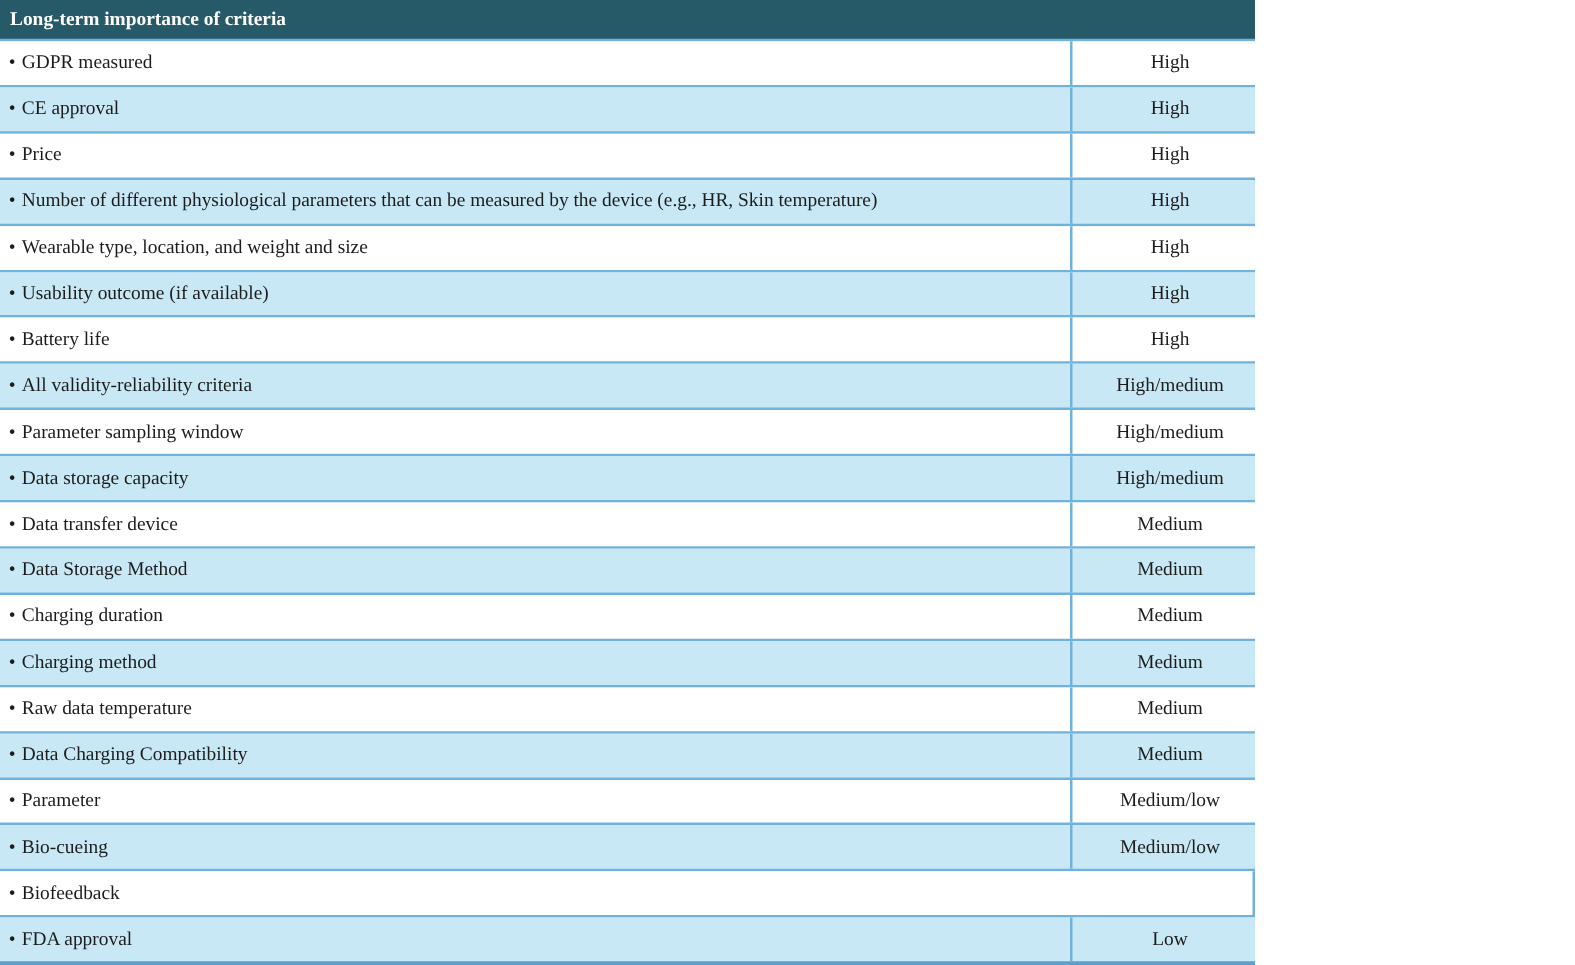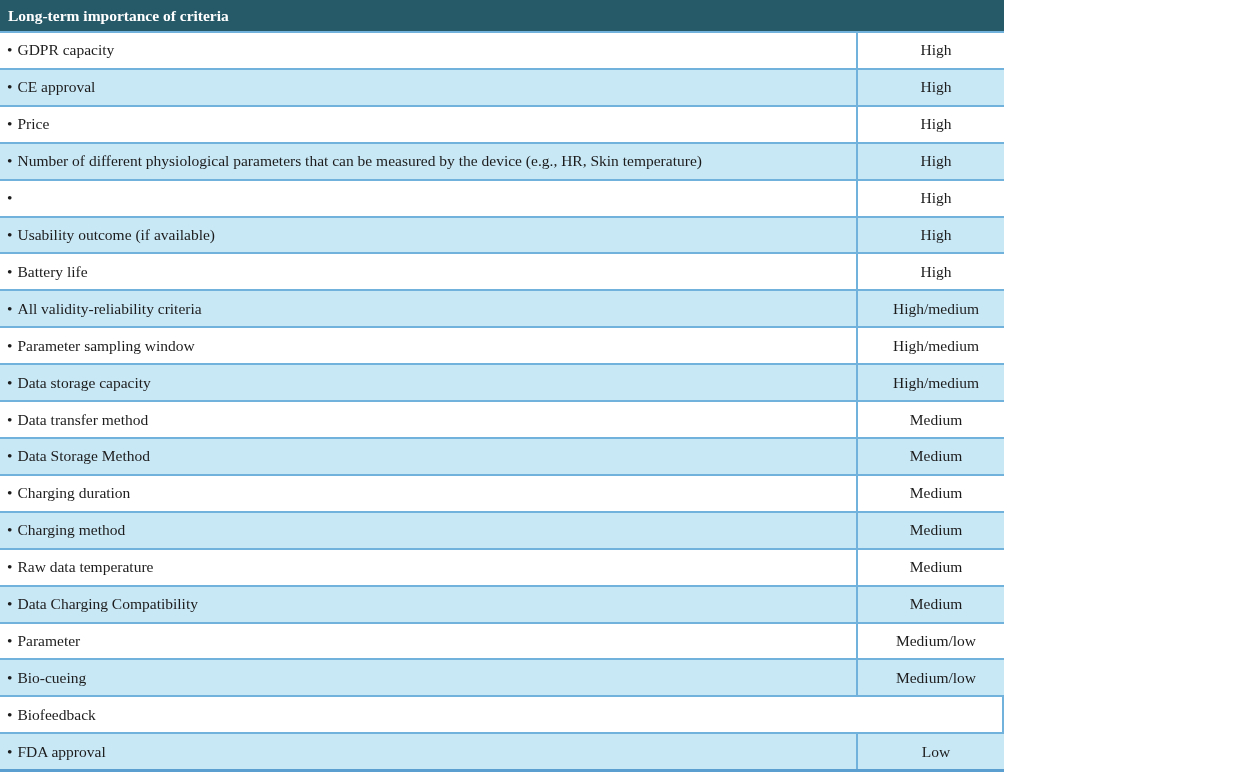--- a/index.html
+++ b/index.html
@@ -80,21 +80,21 @@
 <body>
 
 <div class="table">
   <div class="table-header">
     <span>Long-term importance of criteria</span>
   </div>
   <div class="rows">
   <div class="row">
     <div class="cell cell-criterion">
       <span class="bullet">•</span>
-      <span>GDPR capacity</span>
+      <span>GDPR measured</span>
     </div>
     <div class="cell cell-importance">
       <span>High</span>
     </div>
   </div>
 
   <div class="row alt">
     <div class="cell cell-criterion">
       <span class="bullet">•</span>
       <span>CE approval</span>
@@ -120,20 +120,21 @@
       <span>Number of different physiological parameters that can be measured by the device (e.g., HR, Skin temperature)</span>
     </div>
     <div class="cell cell-importance">
       <span>High</span>
     </div>
   </div>
 
   <div class="row">
     <div class="cell cell-criterion">
       <span class="bullet">•</span>
+      <span>Wearable type, location, and weight and size</span>
     </div>
     <div class="cell cell-importance">
       <span>High</span>
     </div>
   </div>
 
   <div class="row alt">
     <div class="cell cell-criterion">
       <span class="bullet">•</span>
       <span>Usability outcome (if available)</span>
@@ -179,21 +180,21 @@
       <span>Data storage capacity</span>
     </div>
     <div class="cell cell-importance">
       <span>High/medium</span>
     </div>
   </div>
 
   <div class="row">
     <div class="cell cell-criterion">
       <span class="bullet">•</span>
-      <span>Data transfer method</span>
+      <span>Data transfer device</span>
     </div>
     <div class="cell cell-importance">
       <span>Medium</span>
     </div>
   </div>
 
   <div class="row alt">
     <div class="cell cell-criterion">
       <span class="bullet">•</span>
       <span>Data Storage Method</span>

